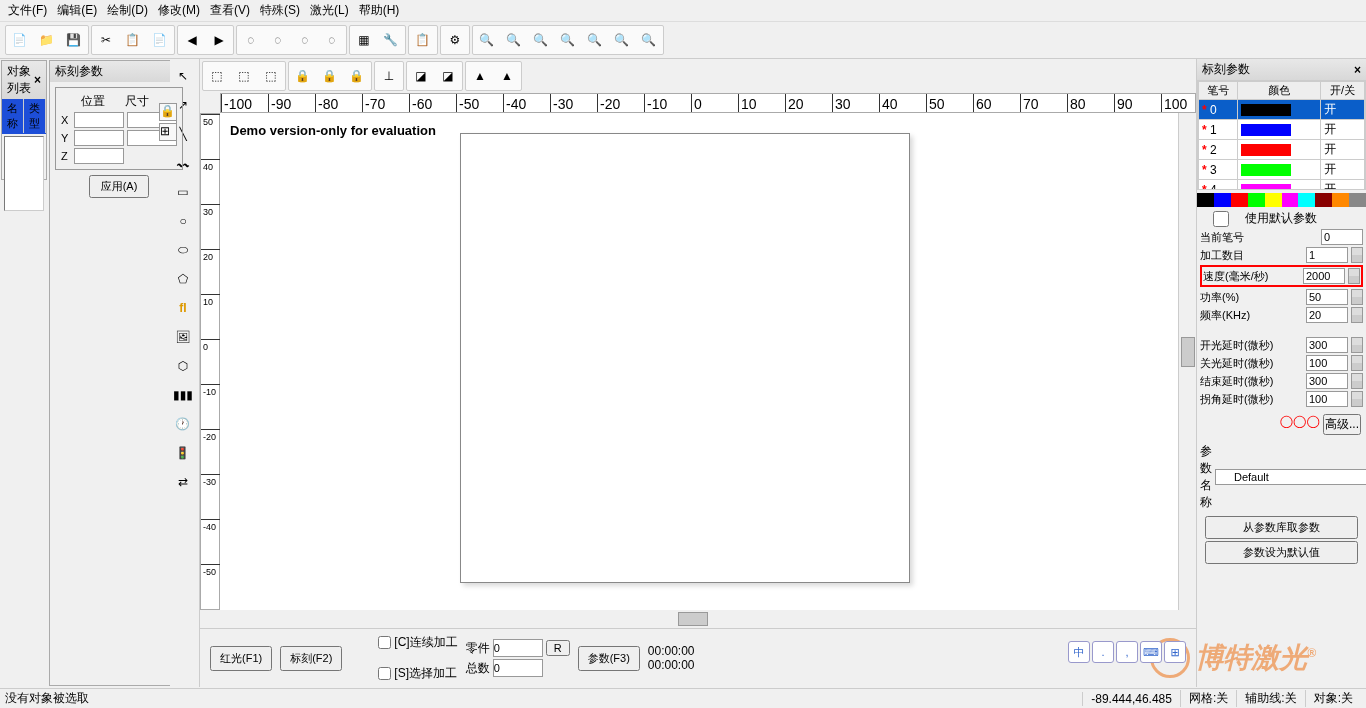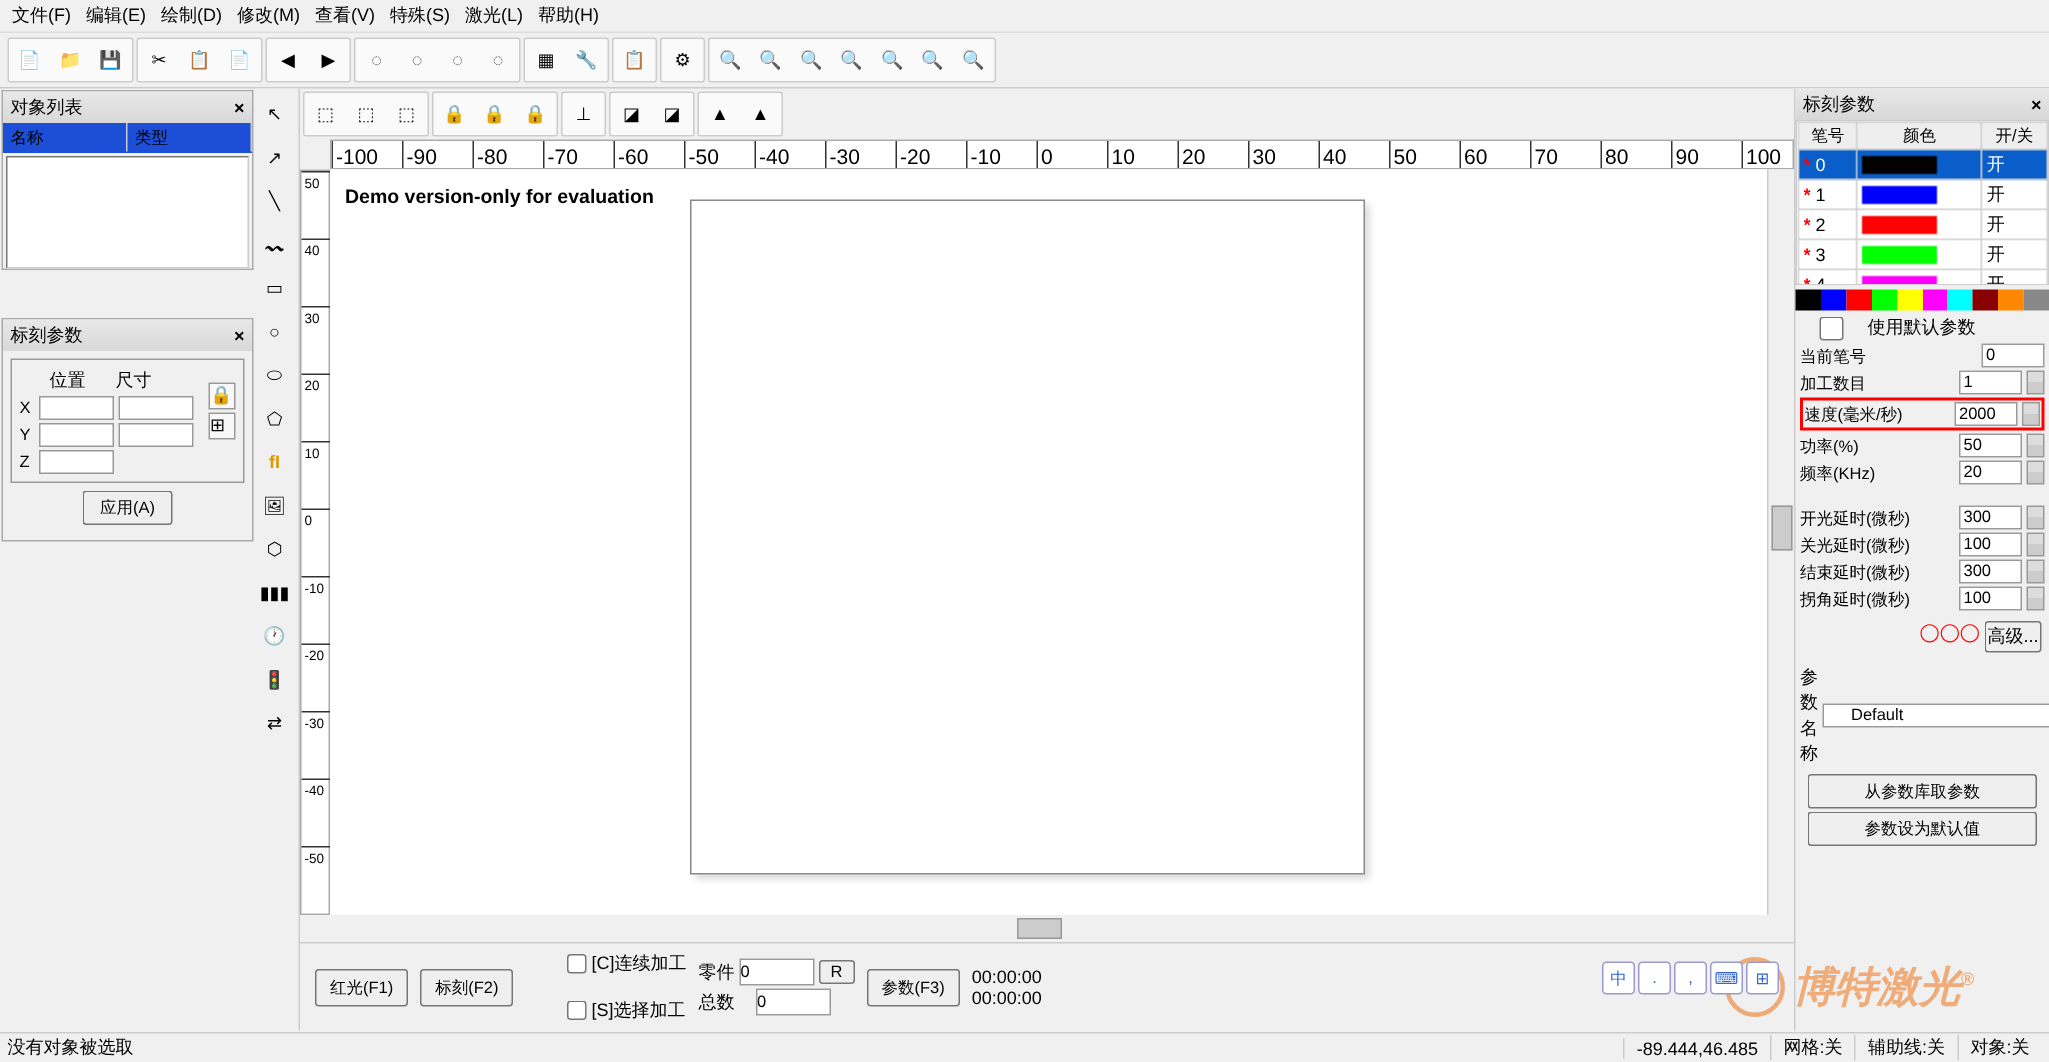--- a/index.html
+++ b/index.html
@@ -3,21 +3,21 @@
 <meta charset="utf-8">
 <style>
 * { box-sizing: border-box; margin: 0; padding: 0; font-family: "Microsoft YaHei", SimSun, sans-serif; font-size: 12px; }
 body { background: #f0f0f0; width: 1366px; height: 708px; overflow: hidden; position: relative; }
 .menubar { background: #f0f0f0; padding: 2px 8px; display: flex; gap: 10px; border-bottom: 1px solid #ddd; }
 .menubar span { cursor: pointer; }
 .toolbar { background: #f0f0f0; padding: 3px 5px; display: flex; gap: 2px; align-items: center; border-bottom: 1px solid #ccc; flex-wrap: wrap; }
 .tb-group { display: flex; gap: 1px; padding: 1px; border: 1px solid #ccc; border-radius: 2px; background: #fafafa; }
 .tb-btn { width: 26px; height: 26px; display: flex; align-items: center; justify-content: center; cursor: pointer; border: 1px solid transparent; }
 .main-area { display: flex; height: calc(100% - 80px); }
-.left-panel { width: 170px; display: flex; flex-direction: column; gap: 30px; }
+.left-panel { width: 170px; display: flex; flex-direction: row; }
 .panel { border: 1px solid #aaa; margin: 1px; background: #f0f0f0; }
 .panel-title { background: linear-gradient(#e8e8e8, #d8d8d8); padding: 2px 5px; display: flex; justify-content: space-between; align-items: center; font-size: 11px; }
 .panel-close { cursor: pointer; font-weight: bold; }
 .obj-list { height: 120px; }
 .obj-list-hdr { display: flex; border-bottom: 1px solid #1d4ed8; background: #1d4ed8; }
 .obj-list-hdr > div { padding: 2px 5px; border-right: 1px solid #ccc; flex: 1; font-size: 11px; }
 .obj-list-body { background: white; height: 75px; border: 1px inset #ccc; margin: 2px; }
 .props { padding: 5px; }
 .props-box { border: 1px solid #999; padding: 5px; position: relative; }
 .props-hdr { display: flex; gap: 20px; padding-left: 20px; font-size: 11px; }
@@ -349,21 +349,21 @@
             <input type="checkbox" style="">
             <span>[S]选择加工</span>
           </label>
       </div>
       <div>
         <div style="display:flex;gap:3px;align-items:center;">
             <span>零件</span>
             <input type="text" value="0" style="">
             <button style="padding:0 6px;">R</button>
           </div>
-        <div style="display:flex;gap:14px;align-items:center;margin-top:2px;">
+        <div style="display:flex;gap:3px;align-items:center;margin-top:2px;">
             <span>总数</span>
             <input type="text" value="0" style="">
           </div>
       </div>
       <button>参数(F3)</button>
       <div>
         <div>00:00:00</div>
         <div>00:00:00</div>
       </div>
     </div>

